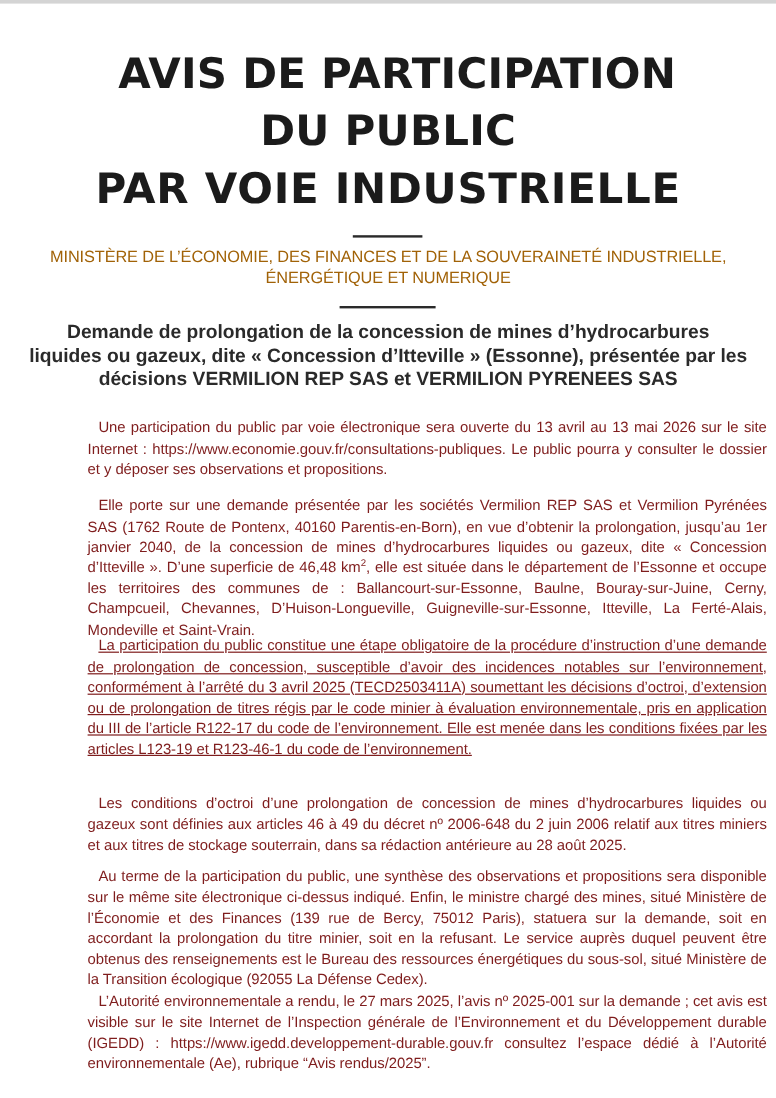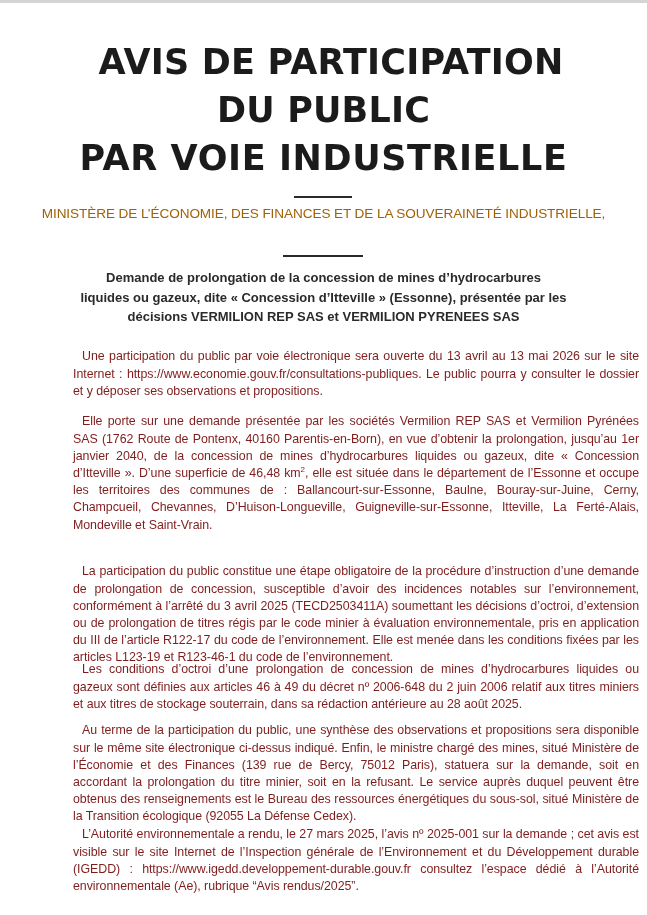--- a/index.html
+++ b/index.html
@@ -59,40 +59,40 @@
     color: #a16207;
     letter-spacing: -0.1px;
   }
   .subject {
     position: absolute;
     left: 20px; width: 607px;
     top: 268px;
     text-align: center;
     font-family: "Liberation Sans", sans-serif;
     font-weight: bold;
-    font-size: 13px;
+    font-size: 16px;
     line-height: 19.5px;
     color: #2a2a2a;
   }
   .para {
     position: absolute;
     left: 40px;
     width: 566px;
     font-family: "Liberation Sans", sans-serif;
     font-size: 12.4px;
     line-height: 17.2px;
     text-align: justify;
     text-indent: 9px;
     color: #7f1d1d;
     letter-spacing: -0.05px;
     margin-left: 33px;
   }
   .p1 { top: 336px; }
   .p2 { top: 401px; }
-  .p3 { top: 551px; }
+  .p3 { top: 518px; text-decoration: underline; }
   .p4 { top: 649px; }
   .p5 { top: 710px; }
   .p6 { top: 814px; }
   sup { font-size: 8px; line-height: 0; }
 </style>
 </head>
 <body>
 
 <div class="top-rule"></div>
 
@@ -101,20 +101,21 @@
   <div class="title">
     <div class="t1">AVIS DE PARTICIPATION</div>
     <div class="t2">DU PUBLIC</div>
     <div class="t3">PAR VOIE INDUSTRIELLE</div>
   </div>
 
   <div class="divider d1"></div>
 
   <div class="ministry">
     <div>MINISTÈRE DE L’ÉCONOMIE, DES FINANCES ET DE LA SOUVERAINETÉ INDUSTRIELLE,</div>
+    <div>ÉNERGÉTIQUE ET NUMERIQUE</div>
   </div>
 
   <div class="divider d2"></div>
 
   <div class="subject">
     <div>Demande de prolongation de la concession de mines d’hydrocarbures</div>
     <div>liquides ou gazeux, dite « Concession d’Itteville » (Essonne), présentée par les</div>
     <div>décisions VERMILION REP SAS et VERMILION PYRENEES SAS</div>
   </div>
 

